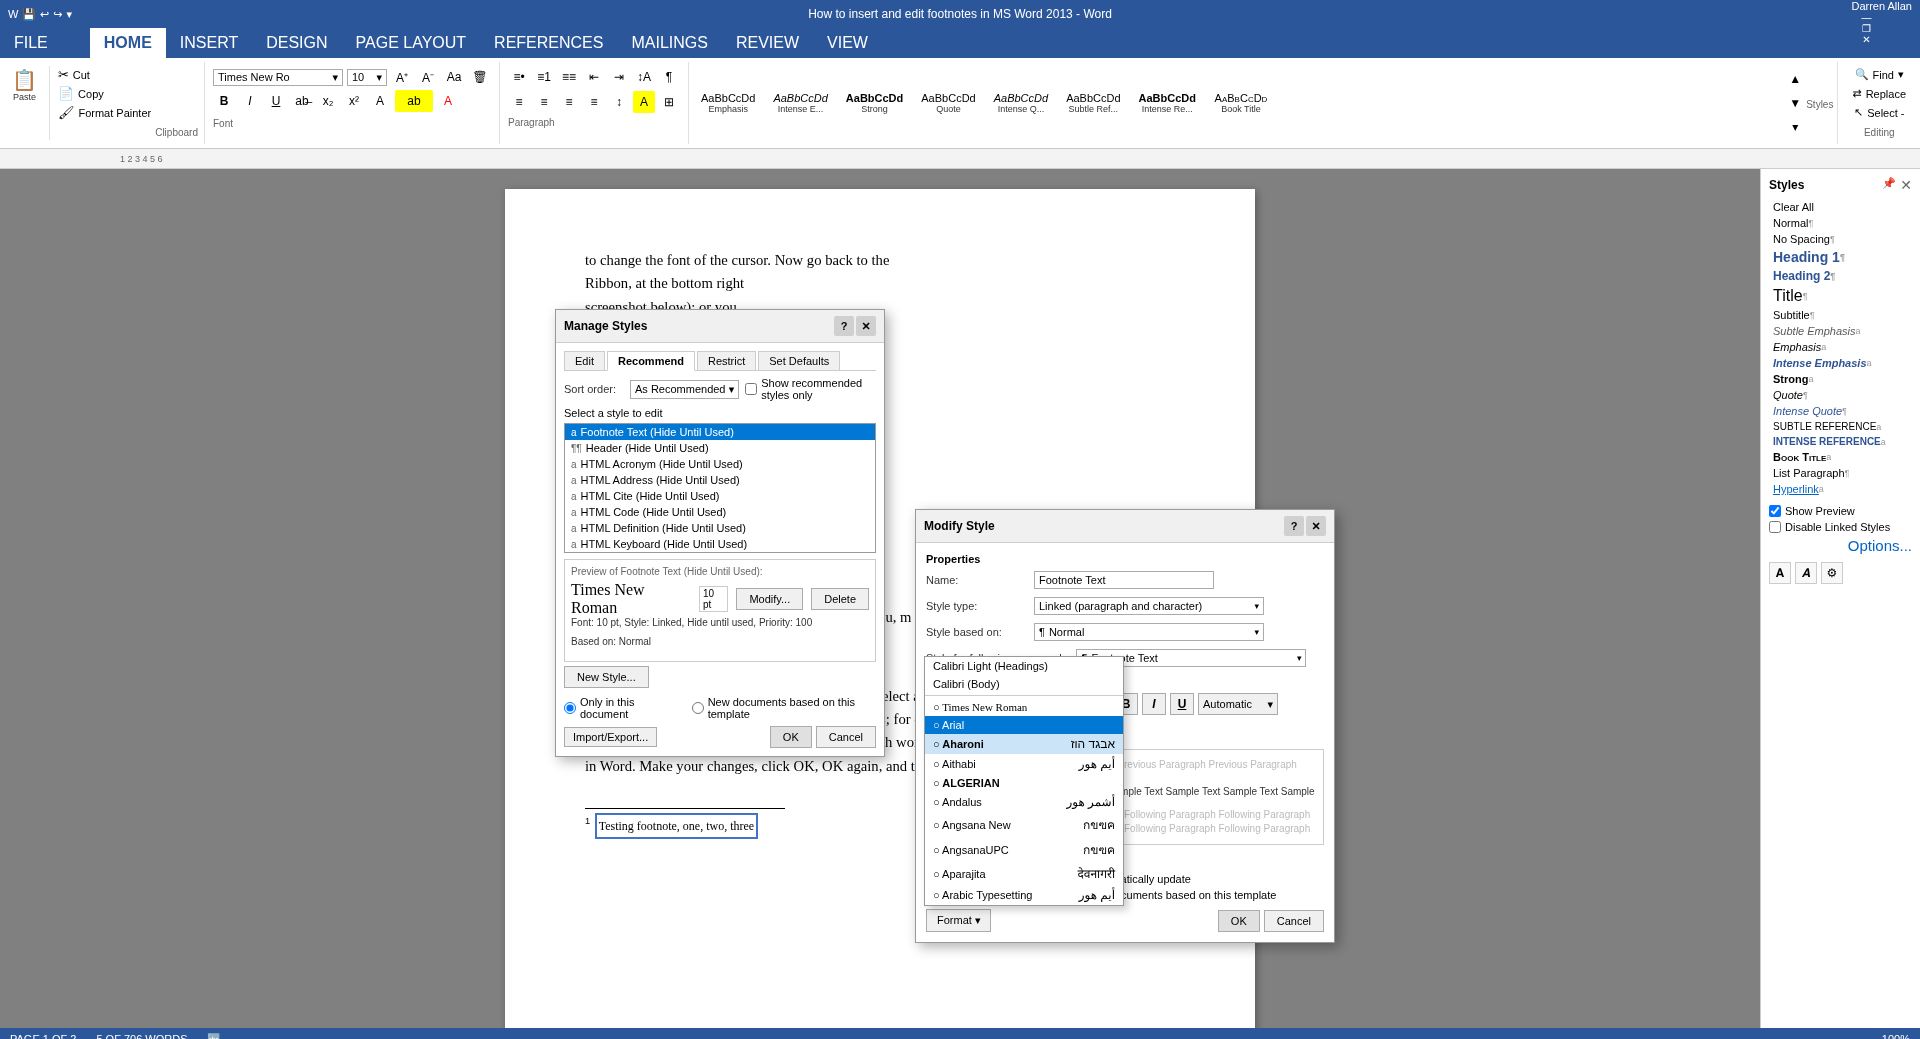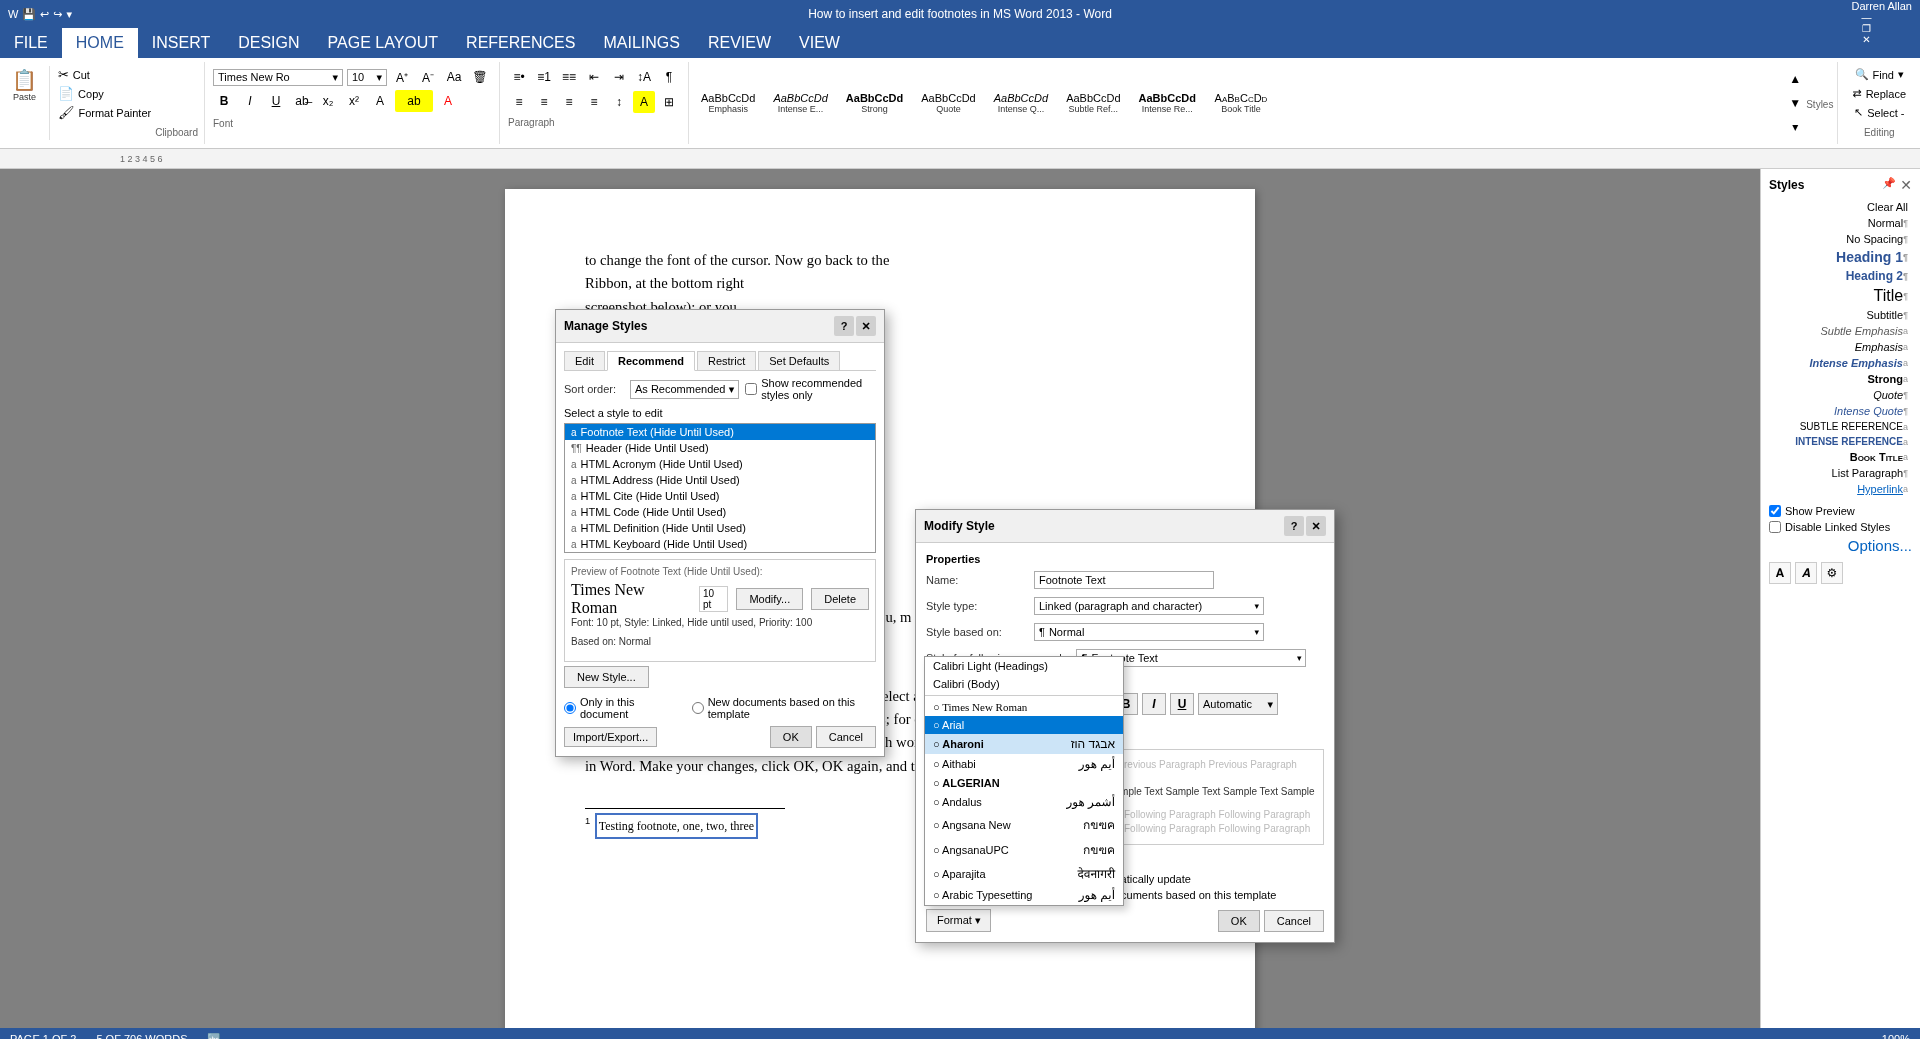--- a/index.html
+++ b/index.html
@@ -19,21 +19,21 @@
     .title-bar-title { flex: 1; text-align: center; }
     .title-bar-controls { position: absolute; right: 0; display: flex; height: 100%; flex-direction: column; }
     .title-bar-btn { width: 46px; height: 28px; display: flex; align-items: center; justify-content: center; color: white; font-size: 10px; cursor: pointer; }
     .title-bar-left { position: absolute; left: 0; display: flex; align-items: center; gap: 4px; padding-left: 8px; }
     .title-bar-left span { color: white; font-size: 11px; cursor: pointer; }
 
     
     .ribbon { background: #fff; border-bottom: 1px solid #c8c8c8; }
     .ribbon-tabs { background: #2b579a; display: flex; align-items: flex-end; height: 30px; padding-left: 0; }
     .ribbon-tab { padding: 4px 14px; color: white; font-size: 16px; cursor: pointer; height: 100%; display: flex; align-items: center; }
-    .ribbon-tab.active { background: white; color: #2b579a; font-weight: 400; }
+    .ribbon-tab.active { background: white; color: #2b579a; font-weight: 700; margin-left: 28px; }
 
     .ribbon-content { display: flex; align-items: stretch; padding: 4px 0; min-height: 80px; background: white; }
     .ribbon-group { display: flex; flex-direction: column; align-items: center; border-right: 1px solid #e0e0e0; padding: 2px 8px; min-width: 60px; }
     .ribbon-group-label { font-size: 10px; color: #666; margin-top: 2px; padding: 2px 0; }
 
     
     .clipboard-btn { display: flex; flex-direction: column; align-items: center; cursor: pointer; padding: 2px 6px; border-radius: 2px; }
     .clipboard-btn .icon { font-size: 20px; }
     .clipboard-btn .label { font-size: 9px; color: #333; }
 
@@ -172,21 +172,21 @@
     .font-dropdown-item.highlighted { background: #cce4f7; }
     .font-dropdown-separator { border-top: 1px solid #ccc; margin: 2px 0; }
     .font-name { font-size: 11px; }
     .font-sample { font-size: 12px; }
 
     
     .styles-panel { width: 160px; background: white; border-left: 1px solid #ccc; padding: 8px; overflow-y: auto; }
     .styles-panel-header { display: flex; align-items: center; justify-content: space-between; margin-bottom: 6px; }
     .styles-panel-title { font-size: 12px; font-weight: 600; }
     .styles-panel-close { cursor: pointer; font-size: 14px; color: #666; }
-    .styles-panel-item { padding: 2px 4px; font-size: 11px; cursor: pointer; display: flex; align-items: center; justify-content: flex-end; }
+    .styles-panel-item { padding: 2px 4px; font-size: 11px; cursor: pointer; display: flex; align-items: center; justify-content: flex-start; }
     .styles-panel-item .marker { font-size: 9px; color: #999; }
     .styles-panel-footer { margin-top: 8px; display: flex; gap: 4px; }
     .panel-footer-btn { width: 22px; height: 22px; border: 1px solid #ccc; display: flex; align-items: center; justify-content: center; cursor: pointer; font-size: 12px; background: #f8f8f8; }
 
     
     .editing-group { padding: 4px 8px; display: flex; flex-direction: column; align-items: center; }
     .editing-btn { font-size: 11px; cursor: pointer; padding: 2px 6px; display: flex; align-items: center; gap: 4px; border-radius: 2px; margin-bottom: 2px; }
 
     
     .ruler { background: #f3f3f3; height: 20px; display: flex; align-items: center; border-bottom: 1px solid #ccc; font-size: 9px; color: #666; padding-left: 120px; }

